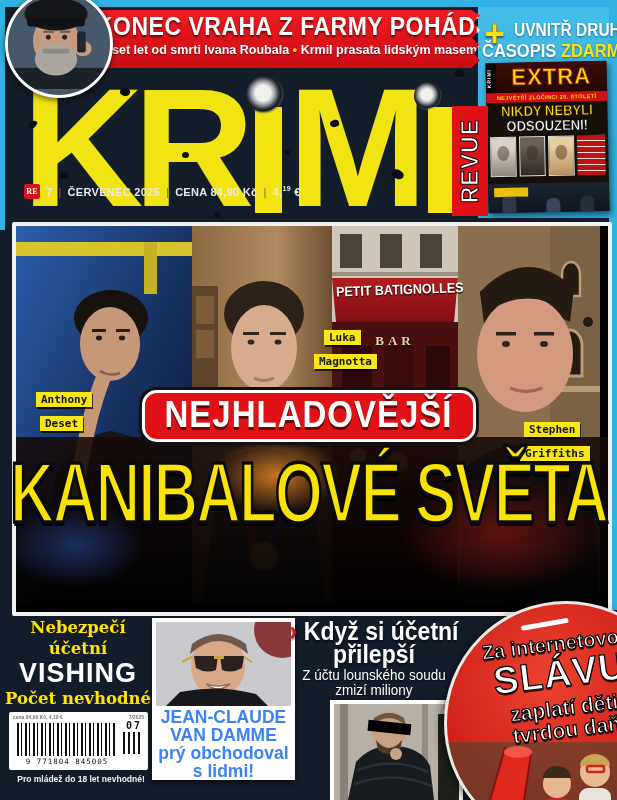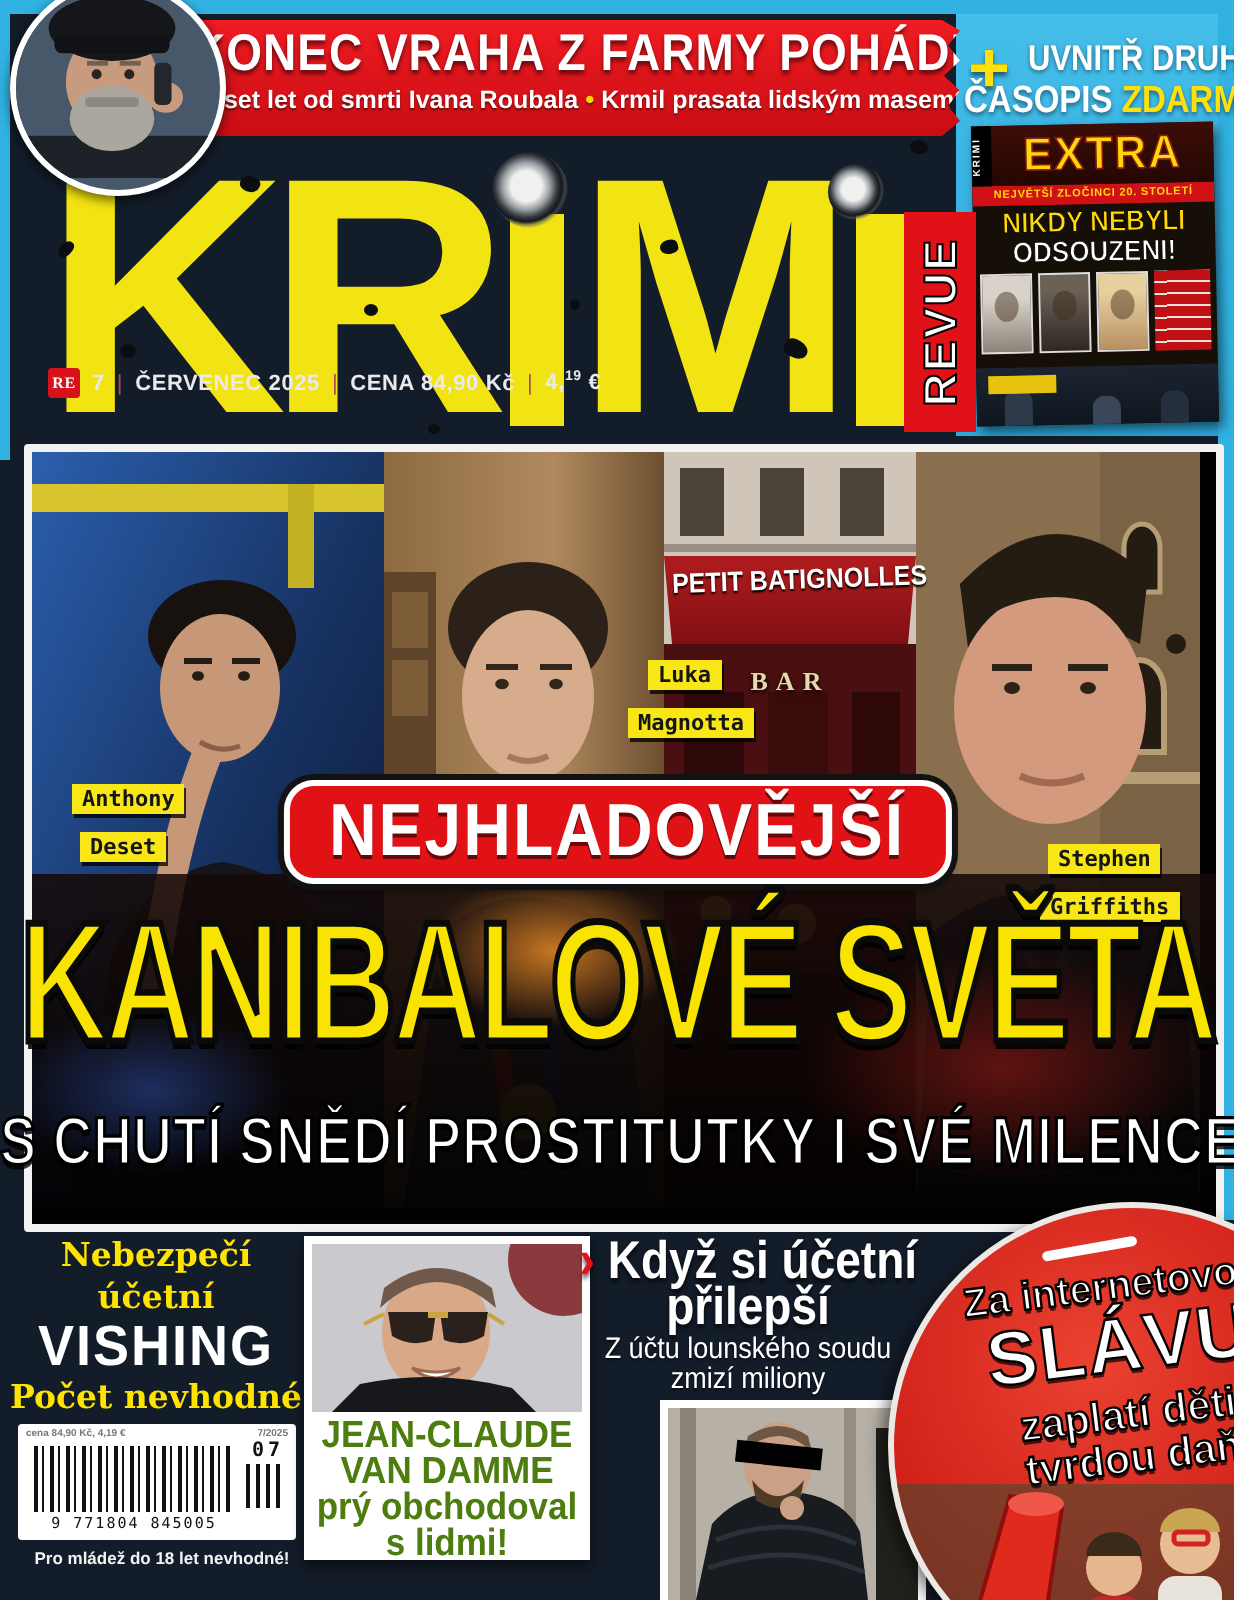--- a/index.html
+++ b/index.html
@@ -112,21 +112,21 @@
     font-family:"DejaVu Sans Mono",monospace;font-size:7.5px;color:#111;letter-spacing:1px;}
   .bc-issue{position:absolute;right:6px;top:8px;font-weight:700;font-size:10px;color:#111;
     font-family:"DejaVu Sans Mono",monospace;letter-spacing:2px;}
   .bc-issue-stripes{position:absolute;right:7px;top:20px;width:18px;height:22px;
     background:repeating-linear-gradient(90deg,#111 0 2px,#fff 2px 5px);}
   .warning{left:6px;top:774px;width:150px;text-align:center;font-weight:800;font-size:8.5px;color:#f2f2f2;z-index:5;}
   
   .jcvd{left:152px;top:618px;width:143px;height:162px;background:#fff;border:4px solid #fff;
     box-sizing:border-box;z-index:5;box-shadow:0 3px 6px rgba(0,0,0,.5);}
   .jcvd-photo{position:relative;width:100%;height:84px;overflow:hidden;background:#c9c9ce;}
-  .jcvd-txt{padding-top:2px;text-align:center;color:#4d7c0f;font-weight:900;line-height:18px;font-size:17.5px;}
+  .jcvd-txt{padding-top:2px;text-align:center;color:#3b82f6;font-weight:900;line-height:18px;font-size:17.5px;}
   .jcvd-txt div{transform:scaleY(1.08);}
   
   .acct{left:284px;top:617px;width:180px;text-align:center;z-index:5;color:#fff;}
   .acct .h{font-weight:900;font-size:23px;line-height:23px;transform:scaleY(1.15);transform-origin:center top;
     text-shadow:0 2px 2px rgba(0,0,0,.6);white-space:nowrap;}
   .acct .h .chev{color:#e01117;font-size:24px;}
   .acct .s{font-weight:400;font-size:13.5px;line-height:14.5px;transform:scaleY(1.1);transform-origin:center top;
     text-shadow:0 1px 1px rgba(0,0,0,.6);white-space:nowrap;}
   .anon{left:330px;top:700px;width:133px;height:100px;border:4px solid #fff;border-bottom:none;
     box-sizing:border-box;background:#b6b0a6;overflow:hidden;z-index:5;}
@@ -360,23 +360,20 @@
   <div class="chip" style="left:314px;top:354px;">Magnotta</div>
   <div class="chip" style="left:524px;top:422px;">Stephen</div>
   <div class="chip" style="left:520px;top:446px;">Griffiths</div>
 
   <div class="abs kicker">
     <span>NEJHLADOVĚJŠÍ</span>
   </div>
   <div class="abs headline">
     <span>KANIBALOVÉ SVĚTA</span>
   </div>
-  <div class="abs subhead">
-    <span>S CHUTÍ SNĚDÍ PROSTITUTKY I SVÉ MILENCE</span>
-  </div>
 
   <div class="abs vish">
     <div class="k">Nebezpečí účetní</div>
     <div class="t">VISHING</div>
     <div class="k">Počet nevhodné</div>
     <div class="k">po telefonu stoupá</div>
   </div>
 
   <div class="abs barcode-box">
     <div class="bc-meta">

